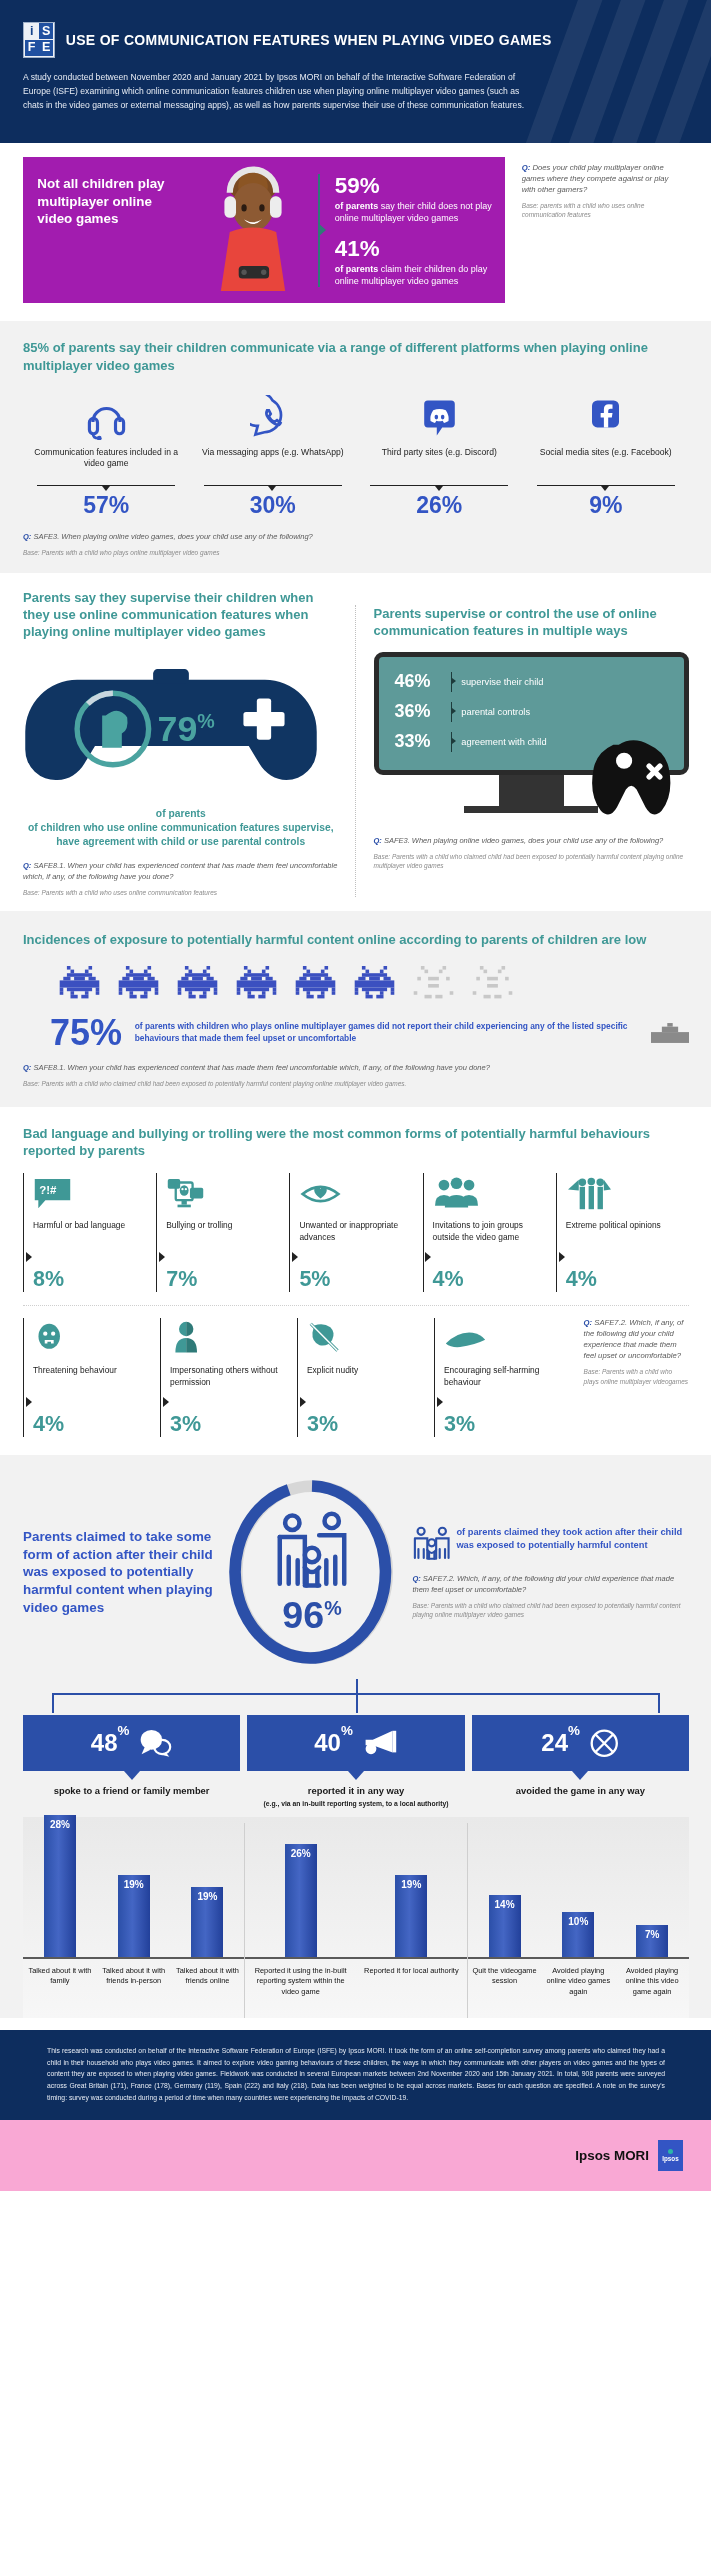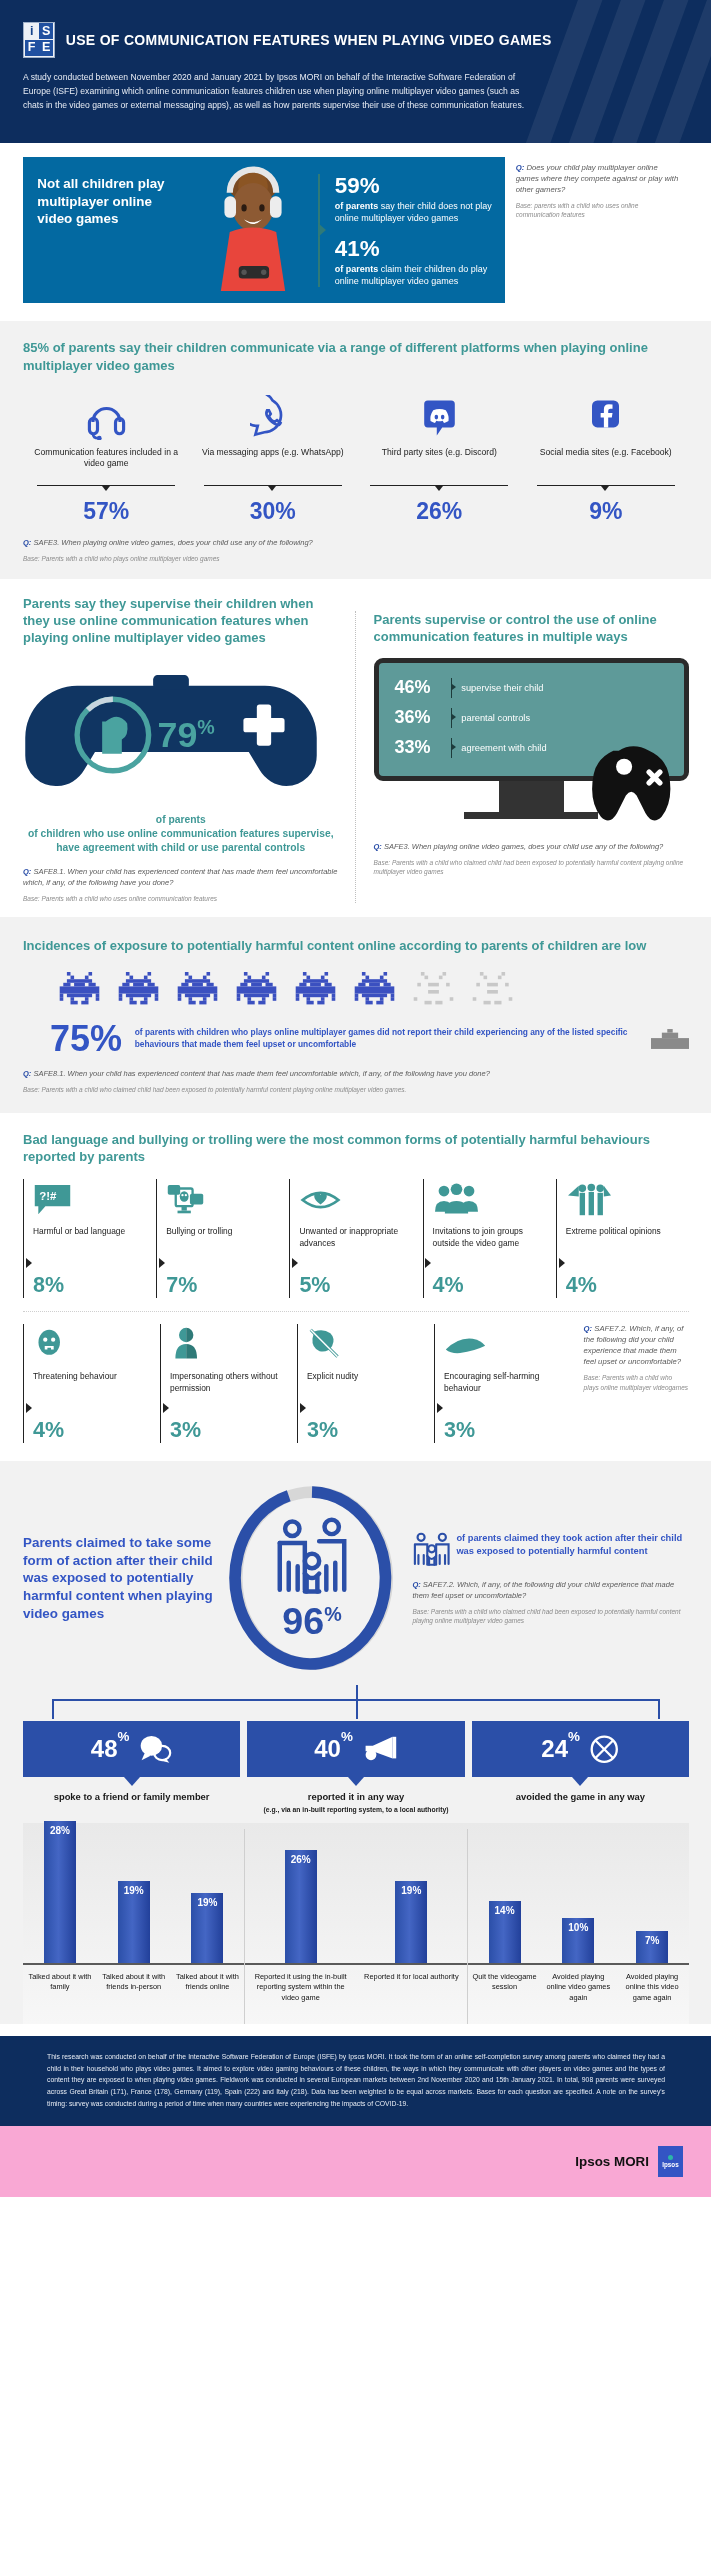--- a/index.html
+++ b/index.html
@@ -40,56 +40,56 @@
     color: #ffffff; font-size: 14px; font-weight: bold; letter-spacing: 0.3px;
   }
   .header-body {
     color: #e8edf5; font-size: 8.6px; line-height: 1.65; margin-top: 12.6px;
     max-width: 502px; position: relative; z-index: 2;
   }
 
   
   .sec-hero { padding: 14.3px 23px 18px 23px; background: #fff; display: flex; gap: 0; }
   .hero-panel {
-    background: #0369a1; flex: 0 0 482px; display: flex; position: relative;
+    background: #a21caf; flex: 0 0 482px; display: flex; position: relative;
     min-height: 120px; padding: 12.6px 0 12.6px 0;
   }
   .hero-left { flex: 0 0 167px; padding: 5.4px 5.4px 5.4px 14.3px; }
   .hero-left h2 { color: #fff; font-size: 13.4px; line-height: 1.28; font-weight: bold; }
   .hero-photo {
     flex: 0 0 126px; position: relative; align-self: flex-end; height: 134px; margin-top: -16px;
   }
   .hero-divider { width: 2.7px; background: #2f7a78; margin: 3.6px 14.3px 3.6px 1.8px; position: relative; }
   .hero-divider:after {
     content: ""; position: absolute; left: 0px; top: 50%; margin-top: -7.2px;
     border-left: 8px solid #2f7a78; border-top: 7.2px solid transparent; border-bottom: 7.2px solid transparent;
   }
   .hero-stats { flex: 1; padding: 3.6px 12.6px 3.6px 0; color: #fff; }
   .hero-stats .big { font-size: 22.4px; font-weight: bold; line-height: 1.05; }
   .hero-stats .cap { font-size: 9px; line-height: 1.35; margin-top: 2.7px; }
   .hero-stats .cap b { font-weight: bold; }
   .hero-stats .blk + .blk { margin-top: 12.6px; }
-  .hero-q { flex: 1; padding: 5.4px 9px 0 10.8px; }
+  .hero-q { flex: 1; padding: 5.4px 9px 0 10.8px; margin-left: 6px; }
   .q-label { color: #2b4fa8; font-weight: bold; }
   .q-text { font-size: 7.7px; line-height: 1.42; font-style: italic; color: #5a5a5a; }
   .base-text { font-size: 6.5px; line-height: 1.4; font-style: italic; color: #8b8b8b; margin-top: 5.4px; }
 
   
   .sec-platforms { background: #f2f2f2; padding: 18px 23px 16px 23px; }
   .sec-title-teal { color: #3f9896; font-size: 13px; font-weight: bold; line-height: 1.32; }
   .plat-grid { display: flex; margin-top: 16px; }
   .plat-col { flex: 1; text-align: center; padding: 0 5.4px; }
   .plat-icon { height: 50px; display: flex; align-items: flex-end; justify-content: center; }
   .plat-label { font-size: 8.6px; color: #222; line-height: 1.34; margin-top: 7.2px; min-height: 36px; }
   .plat-rule { height: 1.8px; background: #222; margin: 1.8px 9px 0 9px; position: relative; }
   .plat-rule:after {
     content: ""; position: absolute; left: 50%; margin-left: -4.5px; top: 1.8px;
     border-top: 5.4px solid #222; border-left: 4.5px solid transparent; border-right: 4.5px solid transparent;
   }
-  .plat-pct { font-size: 23px; font-weight: bold; color: #3355c4; margin-top: 12px; }
+  .plat-pct { font-size: 23px; font-weight: bold; color: #3355c4; margin-top: 6px; }
   .foot-q { margin-top: 12.6px; }
   .foot-q .q-text { font-size: 7.5px; }
 
   
   .sec-super { background: #fff; display: flex; padding: 16px 23px 14.3px 23px; }
   .super-left { flex: 1; padding-right: 16px; }
   .super-right { flex: 1; padding-left: 18px; border-left: 1.8px dotted #bfbfbf; margin-top: 16px; }
   .gamepad-wrap { position: relative; height: 152px; margin-top: 12.6px; }
   .super-cap { text-align: center; color: #3f9896; font-size: 10.3px; font-weight: bold; line-height: 1.34; margin-top: 1.8px; }
   .super-cap .lead { display: block; }

